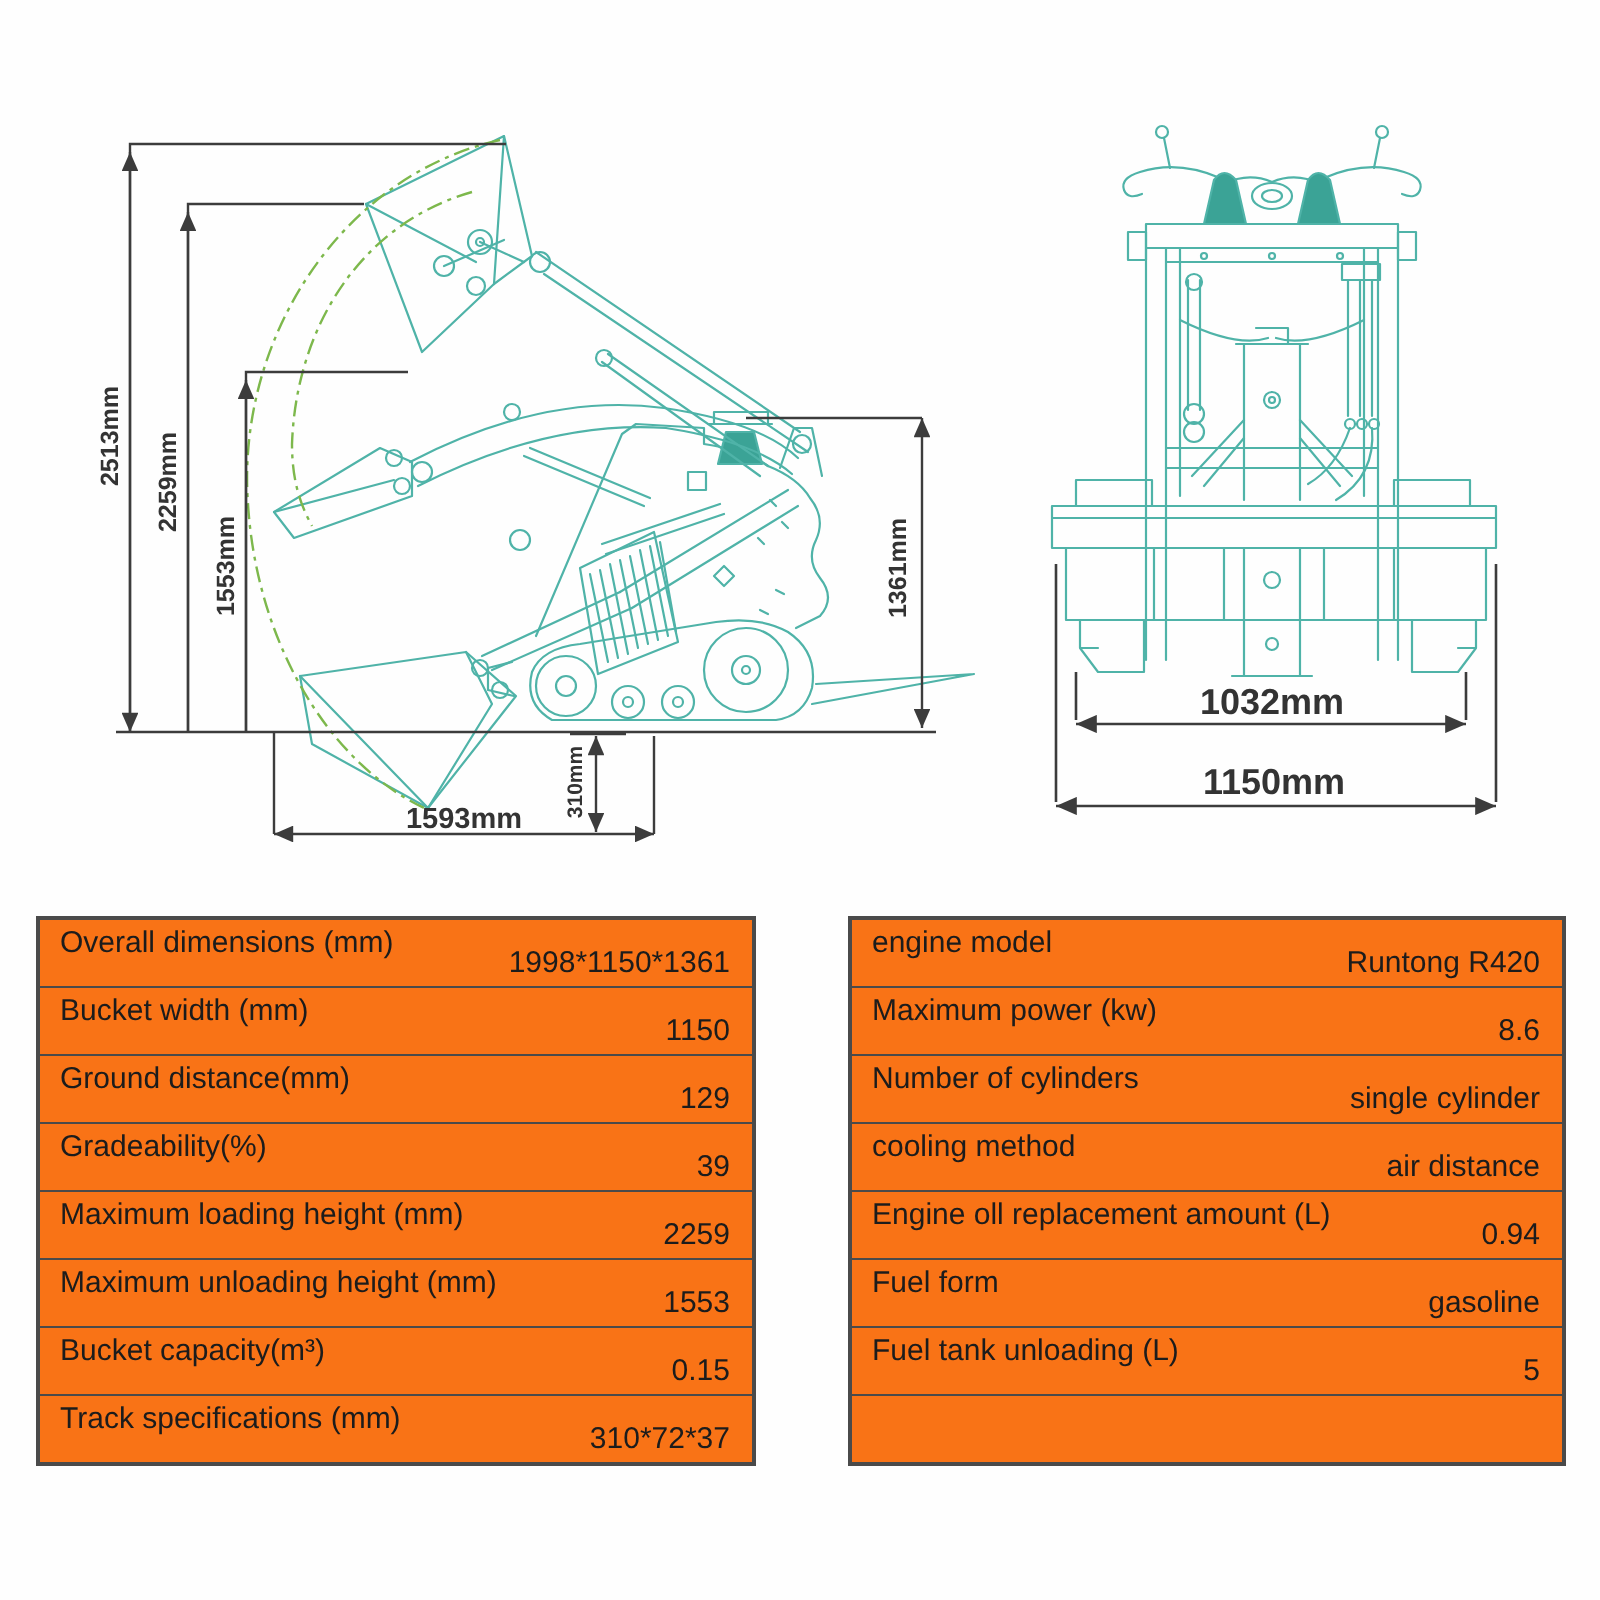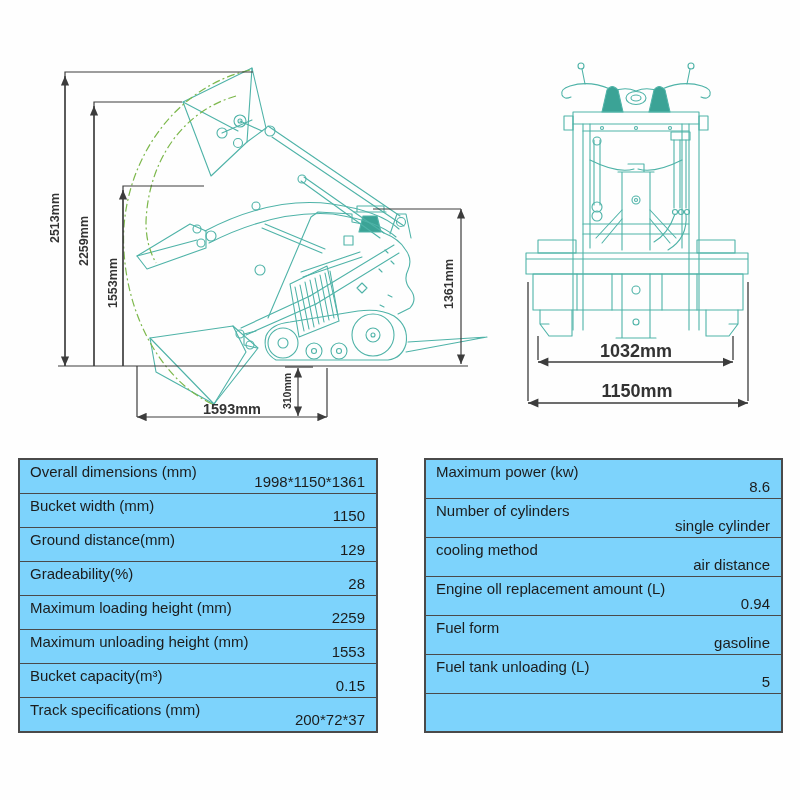--- a/index.html
+++ b/index.html
@@ -3,21 +3,21 @@
 <meta charset="utf-8">
 <style>
   html,body{margin:0;padding:0;background:#ffffff;}
   .page{
     position:relative;width:800px;height:800px;background:#fefefe;
     font-family:"Liberation Sans", sans-serif;overflow:hidden;
   }
   .diagram-svg{position:absolute;top:0;left:0;}
   .spec-table{
     position:absolute;border-collapse:collapse;table-layout:fixed;
-    background:#7dd3fc;
+    background:#f97316;
   }
   .spec-table,.spec-table td{border:1.6px solid #4a4a4a;}
   .spec-table{border-width:2px;}
   .spec-table td{border-left:none;border-right:none;}
   .spec-table td.l{
     vertical-align:top;text-align:left;padding:3px 0 0 10px;
     font-size:15px;color:#1c1c1c;letter-spacing:0;white-space:nowrap;
   }
   .spec-table td.v{
     vertical-align:bottom;text-align:right;padding:0 11px 3px 0;
@@ -207,44 +207,48 @@
     <tr>
       <td class="l">Bucket width (mm)</td>
       <td class="v">1150</td>
     </tr>
     <tr>
       <td class="l">Ground distance(mm)</td>
       <td class="v">129</td>
     </tr>
     <tr>
       <td class="l">Gradeability(%)</td>
-      <td class="v">28</td>
+      <td class="v">39</td>
     </tr>
     <tr>
       <td class="l">Maximum loading height (mm)</td>
       <td class="v">2259</td>
     </tr>
     <tr>
       <td class="l">Maximum unloading height (mm)</td>
       <td class="v">1553</td>
     </tr>
     <tr>
       <td class="l">Bucket capacity(m³)</td>
       <td class="v">0.15</td>
     </tr>
     <tr>
       <td class="l">Track specifications (mm)</td>
-      <td class="v">200*72*37</td>
+      <td class="v">310*72*37</td>
     </tr>
   </tbody>
 </table>
 
 <table class="spec-table" id="table-right">
   <tbody>
     <tr>
+      <td class="l">engine model</td>
+      <td class="v">Runtong R420</td>
+    </tr>
+    <tr>
       <td class="l">Maximum power (kw)</td>
       <td class="v">8.6</td>
     </tr>
     <tr>
       <td class="l">Number of cylinders</td>
       <td class="v">single cylinder</td>
     </tr>
     <tr>
       <td class="l">cooling method</td>
       <td class="v">air distance</td>

